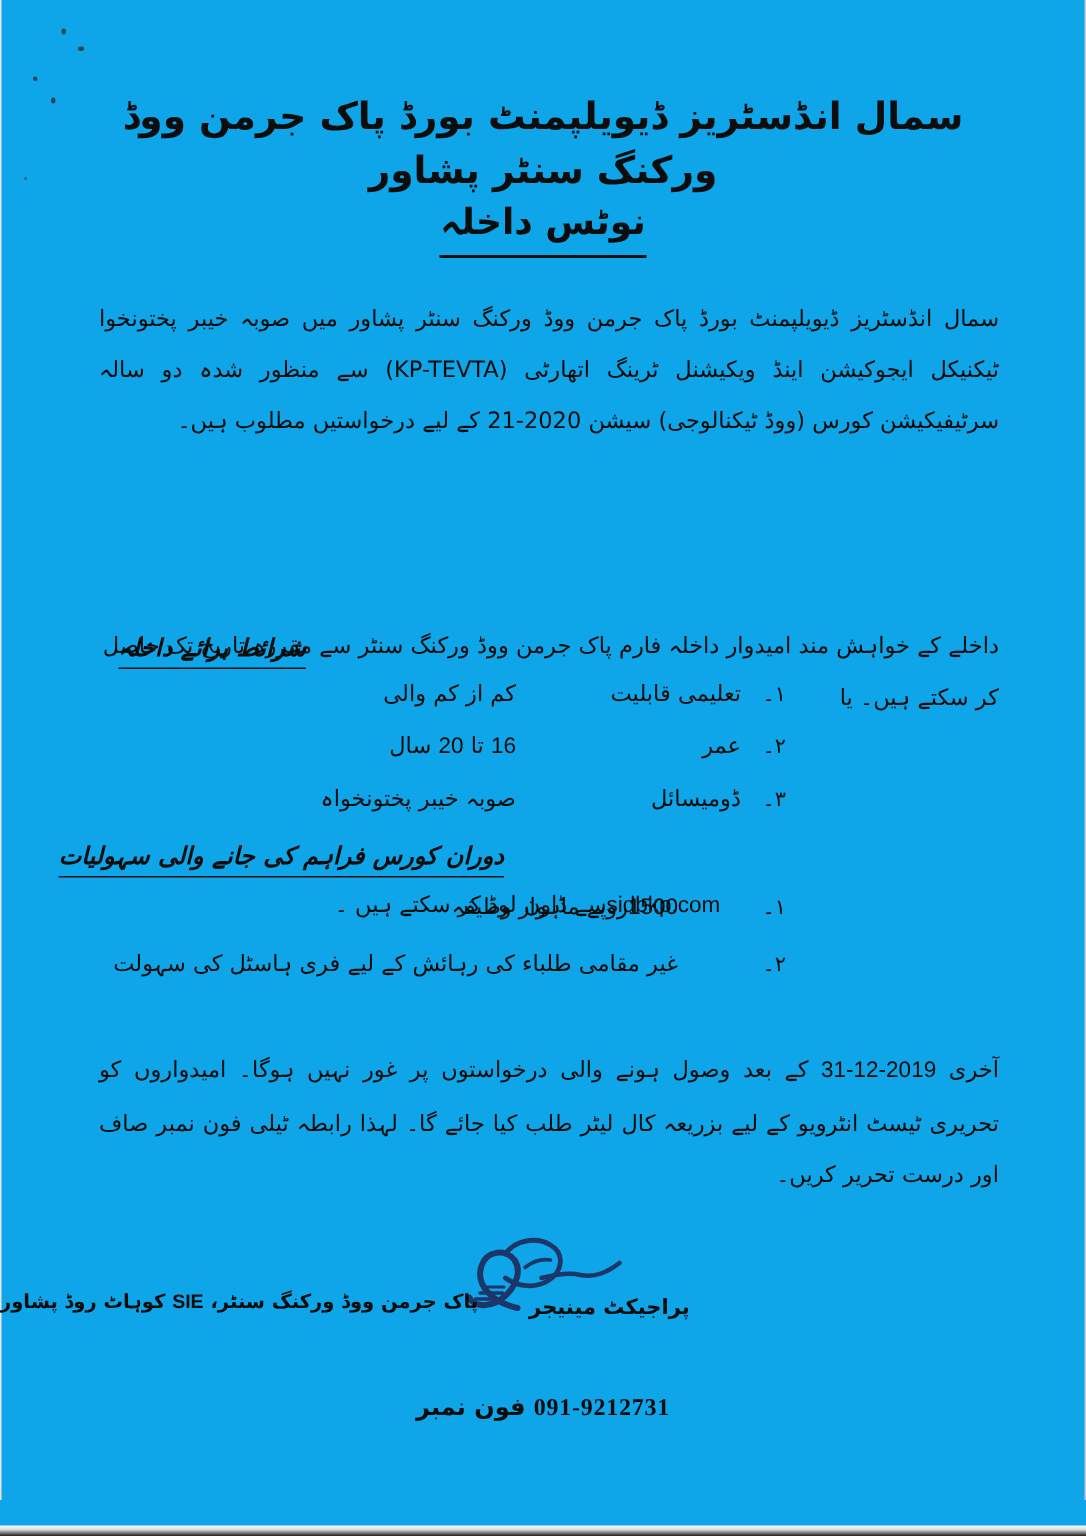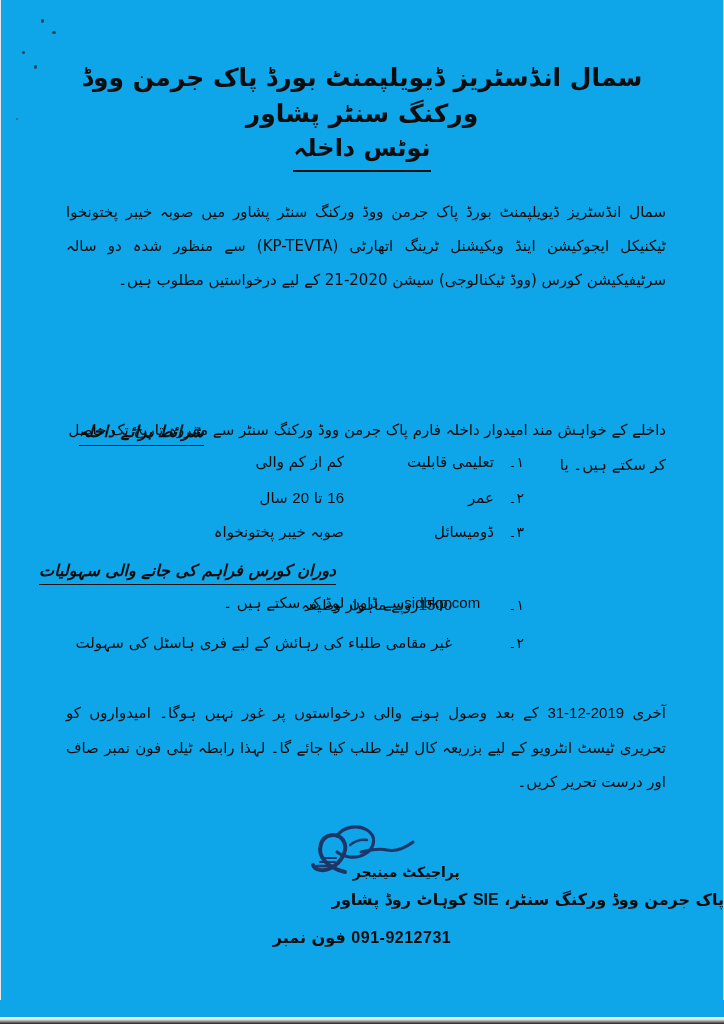--- a/index.html
+++ b/index.html
@@ -187,23 +187,23 @@
     position: absolute;
     top: 848px; right: 0; left: 0;
     text-align: center;
     font-size: 14px;
     font-weight: 700;
   }
   #sig-title .inner { position: relative; right: -54px; }
 
   #footer-address {
     position: absolute;
-    top: 890px; right: 0; left: 0;
-    text-align: right;
-    font-size: 16px;
+    top: 860px; right: 0; left: 0;
+    text-align: left;
+    font-size: 13px;
     font-weight: 700;
   }
   #footer-address .ltr-inline {
     direction: ltr;
     unicode-bidi: embed;
     display: inline-block;
     font-family: "Liberation Sans", sans-serif;
     font-weight: 700;
   }
 
@@ -211,21 +211,21 @@
     position: absolute;
     top: 928px; right: 0; left: 0;
     text-align: center;
     font-size: 16px;
     font-weight: 700;
   }
   #footer-phone .ltr-inline {
     direction: ltr;
     unicode-bidi: embed;
     display: inline-block;
-    font-family: Liberation Sans, sans-serif;
+    font-family: Liberation Serif, serif;
     font-weight: 700;
     letter-spacing: .5px;
   }
 </style>
 </head>
 <body>
 
 <div id="page">
 
   <div id="scan-edge-right"></div>

